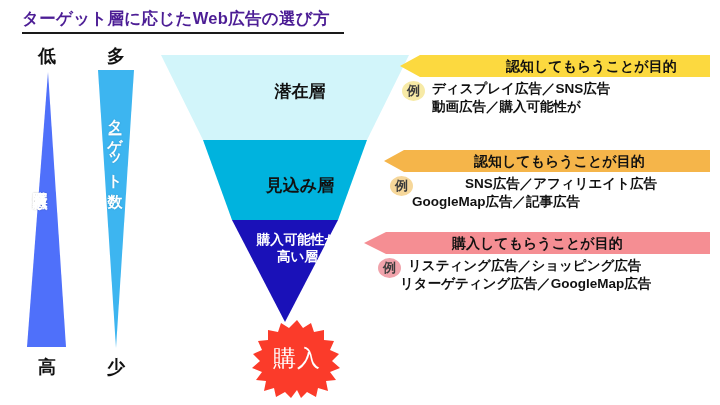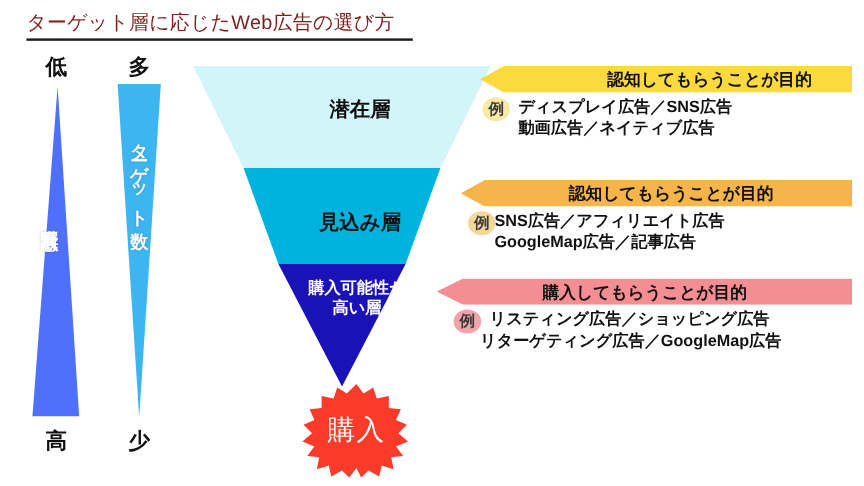--- a/index.html
+++ b/index.html
@@ -6,21 +6,21 @@
   body{
     width:720px;height:405px;background:#ffffff;overflow:hidden;
     font-family:"Liberation Sans","DejaVu Sans",sans-serif;
     position:relative;
   }
   .stage{position:absolute;left:0;top:0;width:720px;height:405px;}
 
   
   #page-title{
     position:absolute;left:22px;top:8px;
-    font-size:16.5px;font-weight:normal;color:#7f1d1d;
+    font-size:16.5px;font-weight:bold;color:#4c1d95;
     letter-spacing:0.3px;white-space:nowrap;
   }
   #title-underline{
     position:absolute;left:22px;top:32px;width:322px;height:2px;
     background:#1a1a1a;
   }
 
   
   .gauge-cap{
     position:absolute;font-size:18px;font-weight:bold;color:#111111;
@@ -120,34 +120,34 @@
   <div class="callout" style="left:400px;top:55px;">
     <div class="banner-wrap" style="width:310px;">
       <svg class="banner-svg" width="310" height="22" viewBox="0 0 310 22" preserveAspectRatio="none">
         <polygon fill="#fcd93f" points="0,11 20,0 310,0 310,22 20,22"></polygon>
       </svg>
       <div class="banner-text" style="left:66px;">認知してもらうことが目的</div>
     </div>
     <div class="examples">
       <div class="ex-badge" style="background:#f7eaa6;">例</div>
       <div class="ex-line">ディスプレイ広告／SNS広告</div>
-      <div class="ex-line">動画広告／ネイティブ広告</div>
+      <div class="ex-line">動画広告／購入可能性が</div>
     </div>
   </div>
 
   <div class="callout" style="left:384px;top:150px;">
     <div class="banner-wrap" style="width:326px;">
       <svg class="banner-svg" width="326" height="22" viewBox="0 0 326 22" preserveAspectRatio="none">
         <polygon fill="#f5b54a" points="0,11 20,0 326,0 326,22 20,22"></polygon>
       </svg>
       <div class="banner-text" style="left:50px;">認知してもらうことが目的</div>
     </div>
     <div class="examples" style="padding-left:36px;">
       <div class="ex-badge" style="background:#f6d79a;left:6px;">例</div>
-      <div class="ex-line" style="margin-left:-8px;">SNS広告／アフィリエイト広告</div>
+      <div class="ex-line" style="margin-left:-8px;text-align:center;">SNS広告／アフィリエイト広告</div>
       <div class="ex-line" style="margin-left:-8px;">GoogleMap広告／記事広告</div>
     </div>
   </div>
 
   <div class="callout" style="left:364px;top:232px;">
     <div class="banner-wrap" style="width:346px;">
       <svg class="banner-svg" width="346" height="22" viewBox="0 0 346 22" preserveAspectRatio="none">
         <polygon fill="#f58e93" points="0,11 22,0 346,0 346,22 22,22"></polygon>
       </svg>
       <div class="banner-text" style="left:48px;">購入してもらうことが目的</div>

